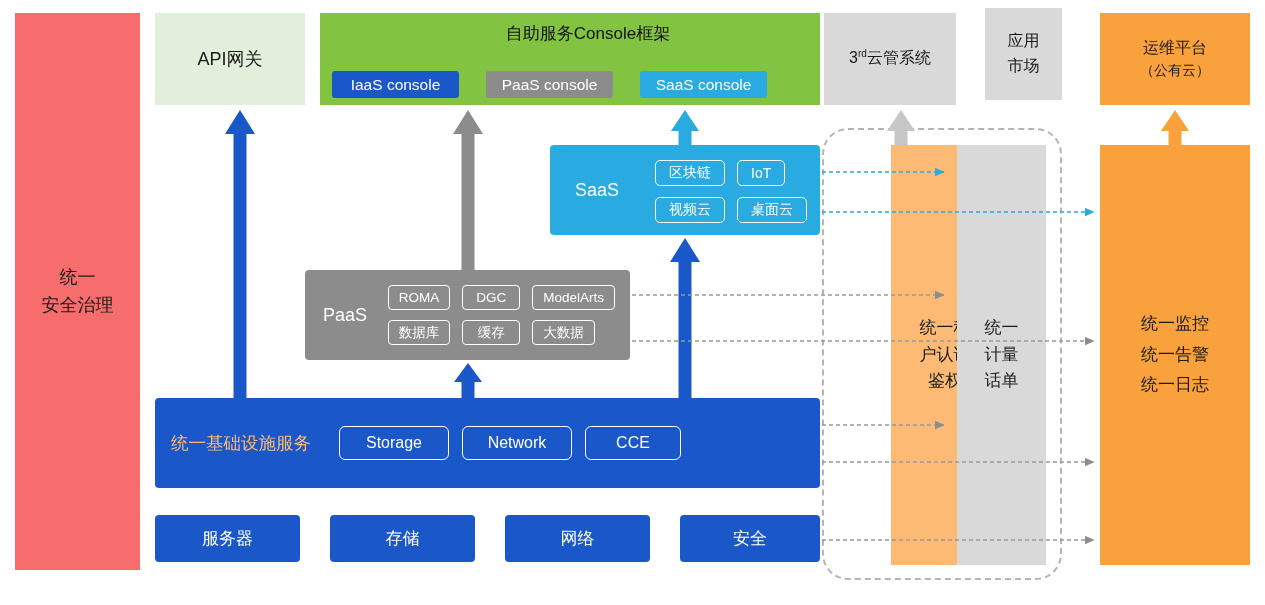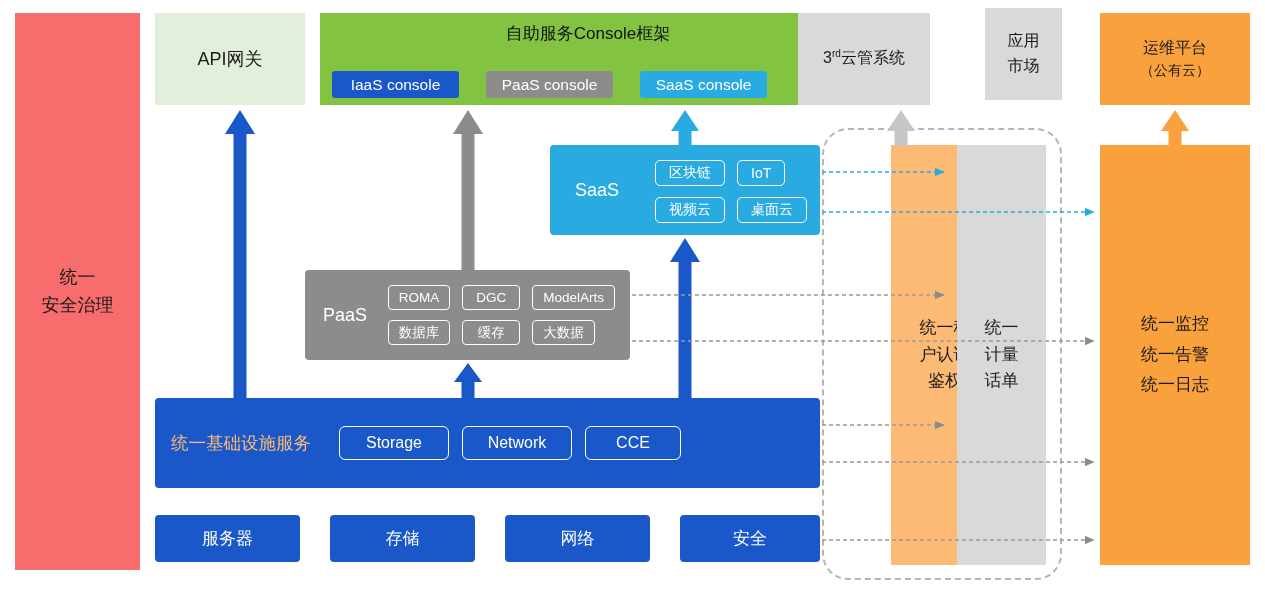--- a/index.html
+++ b/index.html
@@ -15,21 +15,21 @@
 
   
   .api-gw{left:155px;top:13px;width:150px;height:92px;background:#E2EFDA;font-size:18px;z-index:2;}
   .console-frame{left:320px;top:13px;width:500px;height:92px;background:#82C341;z-index:2;display:block;}
   .cf-title{text-align:center;margin-top:9px;font-size:17px;color:#111;margin-left:36px;}
   .cf-row{position:absolute;left:12px;top:58px;display:flex;gap:27px;}
   .cf-item{width:127px;height:27px;border-radius:3px;color:#fff;font-size:15.5px;display:flex;align-items:center;justify-content:center;}
   .cf-blue{background:#1A57C8;}
   .cf-gray{background:#8C8C8C;}
   .cf-cyan{background:#29ABE2;}
-  .third-cloud{left:798px;top:13px;width:132px;height:92px;background:#D9D9D9;font-size:16px;z-index:2;}
+  .third-cloud{left:824px;top:13px;width:132px;height:92px;background:#D9D9D9;font-size:16px;z-index:2;}
   .third-cloud sup{font-size:10px;}
   .app-market{left:985px;top:8px;width:77px;height:92px;background:#D9D9D9;font-size:16px;z-index:2;}
   .om-platform{left:1100px;top:13px;width:150px;height:92px;background:#F9A13D;z-index:2;flex-direction:column;}
   .om-l1{font-size:16px;}
   .om-l2{font-size:14px;margin-top:3px;}
 
   
   .saas{left:550px;top:145px;width:270px;height:90px;background:#29ABE2;border-radius:4px;z-index:2;display:block;}
   .saas-label{position:absolute;left:25px;top:0;height:100%;display:flex;align-items:center;color:#fff;font-size:18px;}
   .saas-chips{position:absolute;right:13px;top:15px;display:flex;flex-direction:column;gap:11px;align-items:flex-start;}

